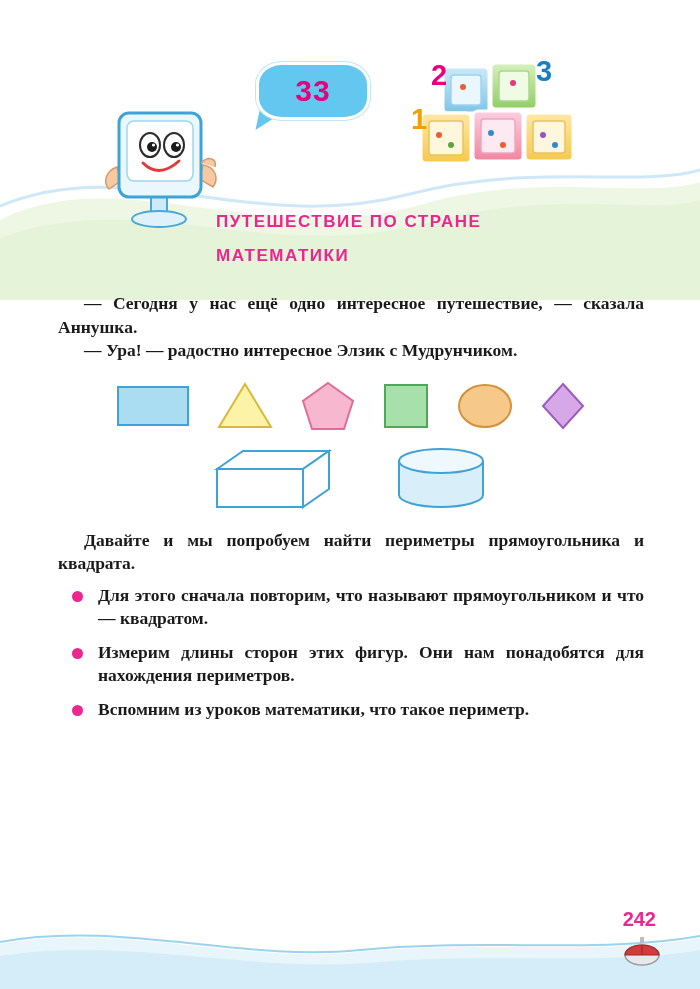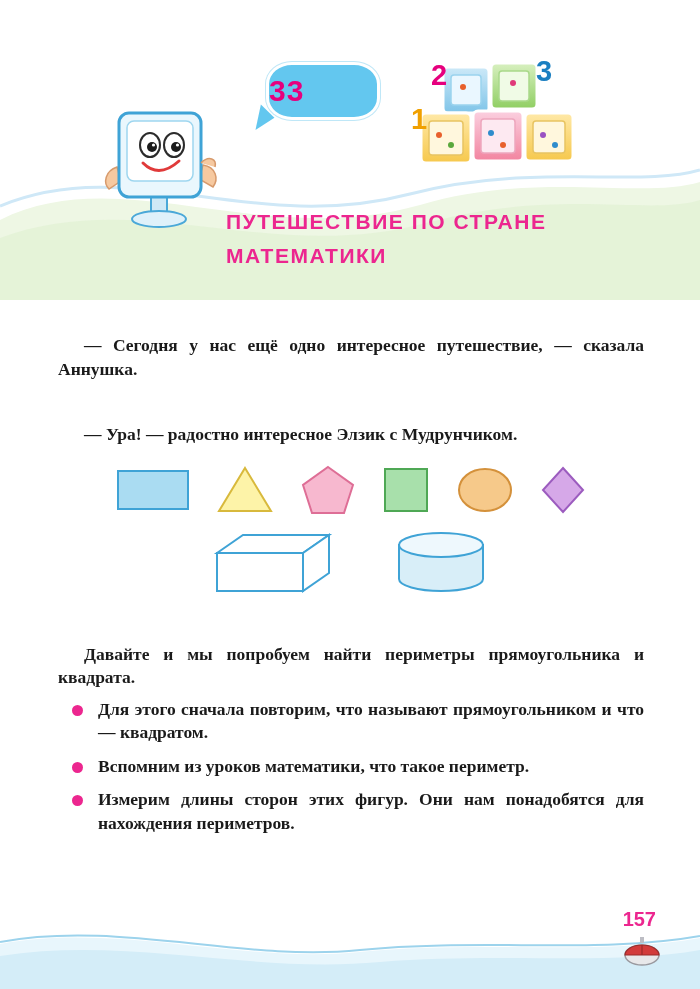--- a/index.html
+++ b/index.html
@@ -18,27 +18,27 @@
   
   .bg-swoosh-top{
     position:absolute;left:0;top:100px;width:700px;height:200px;
     overflow:hidden;pointer-events:none;
   }
   
   .header{
     position:relative;height:270px;
   }
   .bubble{
-    position:absolute;left:266px;top:62px;
+    position:absolute;left:256px;top:62px;
     width:108px;height:52px;
     background:#63c7ef;
     border:3px solid #ffffff;
     border-radius:26px/22px;
     box-shadow:0 0 0 1px #bfe7f7;
-    display:flex;align-items:center;justify-content:flex-start;
+    display:flex;align-items:center;justify-content:center;
   }
   .bubble-num{
     font-family:"Liberation Sans", sans-serif;
     font-weight:bold;font-size:30px;color:#e6007e;
     letter-spacing:1px;
   }
   .bubble-tail{
     position:absolute;left:258px;top:106px;
     width:0;height:0;
     border-left:16px solid #63c7ef;
@@ -54,42 +54,42 @@
   .cubes{
     position:absolute;left:405px;top:55px;width:185px;height:140px;
   }
   .cube-num{
     position:absolute;
     font-family:"Liberation Sans", sans-serif;
     font-weight:bold;font-size:29px;
   }
   
   .title{
-    position:absolute;left:226px;top:205px;width:470px;
+    position:absolute;left:216px;top:205px;width:470px;
     font-family:"Liberation Sans", sans-serif;
     font-weight:bold;
-    font-size:21px;
+    font-size:17px;
     line-height:34px;
     color:#ec268f;
     letter-spacing:1.5px;
   }
   
   .content{
     position:absolute;left:58px;top:292px;width:586px;
   }
   p.para{
     margin:0 0 0 0;
     font-size:17.5px;
     line-height:23.5px;
     text-align:justify;
     color:#1a1a1a;
     font-weight:bold;
     font-family:"Liberation Serif", serif;
   }
-  p.para.indent{ text-indent:26px;margin-top:42px; }
+  p.para.indent{ text-indent:26px; }
   
   .shapes-row{
     position:relative;height:62px;margin:14px 0 6px 0;
     display:flex;align-items:center;justify-content:center;gap:26px;
   }
   .shapes-row2{
     position:relative;height:72px;margin:2px 0 12px 0;
     display:flex;align-items:center;justify-content:center;gap:60px;
   }
   
@@ -279,38 +279,38 @@
 
     <p class="para indent">Давайте и мы попробуем найти периметры прямоугольника и квадрата.</p>
 
     <ul class="bullets">
       <li>
         <span class="dot"></span>
         <span>Для этого сначала повторим, что называют прямоугольником и что — квадратом.</span>
       </li>
       <li>
         <span class="dot"></span>
-        <span>Вспомним из уроков математики, что такое периметр.</span>
+        <span>Измерим длины сторон этих фигур. Они нам понадобятся для нахождения периметров.</span>
       </li>
       <li>
         <span class="dot"></span>
-        <span>Измерим длины сторон этих фигур. Они нам понадобятся для нахождения периметров.</span>
+        <span>Вспомним из уроков математики, что такое периметр.</span>
       </li>
     </ul>
   </div>
 
   <div class="footer-wave">
     <svg width="700" height="95" viewBox="0 0 700 95">
       <path d="M0,50 C120,28 240,70 360,58 C480,46 600,62 700,44 L700,95 L0,95 Z" fill="#e8f6fc"></path>
       <path d="M0,62 C130,42 250,80 380,68 C500,58 610,72 700,56 L700,95 L0,95 Z" fill="#d4edf8"></path>
       <path d="M0,48 C120,26 240,68 360,56 C480,44 600,60 700,42" fill="none" stroke="#9cd3ec" stroke-width="2"></path>
     </svg>
   </div>
 
-  <div class="page-number">157</div>
+  <div class="page-number">242</div>
 
   <div class="mouse-icon">
     <svg width="44" height="32" viewBox="0 0 44 32">
       <ellipse cx="22" cy="20" rx="17" ry="10" fill="#e8e8ea" stroke="#9a9aa0" stroke-width="1.5"></ellipse>
       <path d="M5,20 A17,10 0 0 1 39,20 Z" fill="#d23b3b" stroke="#9a2a2a" stroke-width="1.2"></path>
       <line x1="22" y1="10" x2="22" y2="20" stroke="#9a2a2a" stroke-width="1.2"></line>
       <path d="M20,8 L24,8 L24,2 L20,2 Z" fill="#bdbdc4"></path>
     </svg>
   </div>
 

